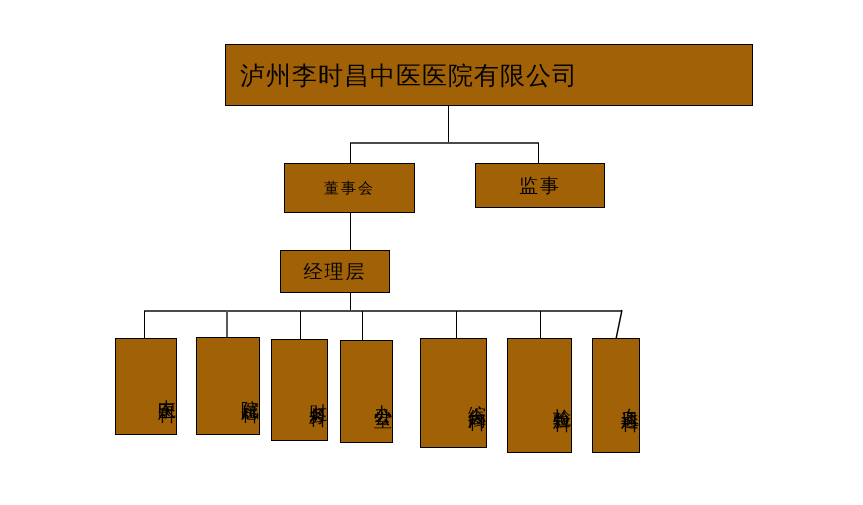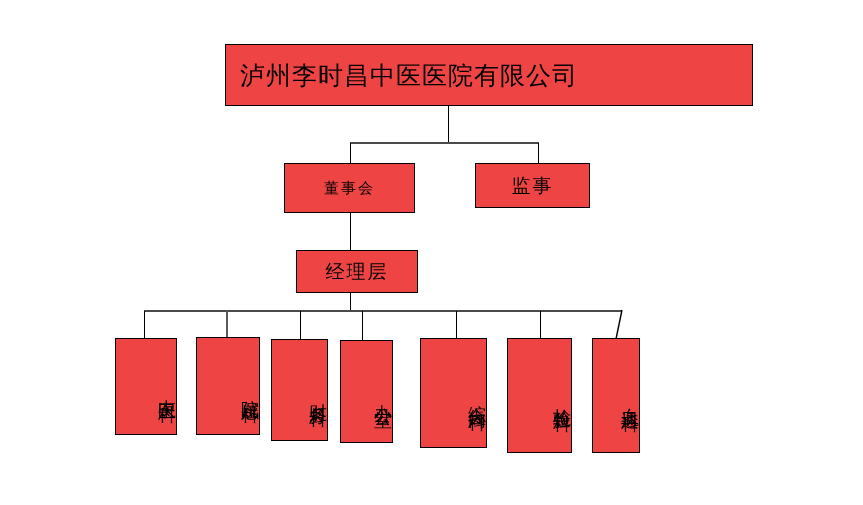--- a/index.html
+++ b/index.html
@@ -19,21 +19,21 @@
     width: 863px;
     height: 505px;
     background: #ffffff;
   }
 
   
   .node {
     position: absolute;
     box-sizing: border-box;
     border: 1px solid #000000;
-    background: #ef4444;
+    background: #a16207;
     display: flex;
     align-items: center;
     justify-content: center;
     color: #000000;
     line-height: 1.0;
   }
 
   
   .node.root {
     left: 225px;
@@ -51,32 +51,32 @@
     left: 284px;
     top: 163px;
     width: 131px;
     height: 50px;
     font-size: 15px;
     letter-spacing: 2px;
   }
   .node.supervisor {
     left: 475px;
     top: 163px;
-    width: 115px;
+    width: 130px;
     height: 45px;
     font-size: 19px;
     letter-spacing: 2px;
     text-align: right;
   }
 
   
   .node.manager {
-    left: 296px;
+    left: 280px;
     top: 250px;
-    width: 122px;
+    width: 110px;
     height: 43px;
     font-size: 19px;
     letter-spacing: 2px;
   }
 
   
   .node.dept {
     writing-mode: vertical-rl;
     text-orientation: upright;
     font-size: 18px;

